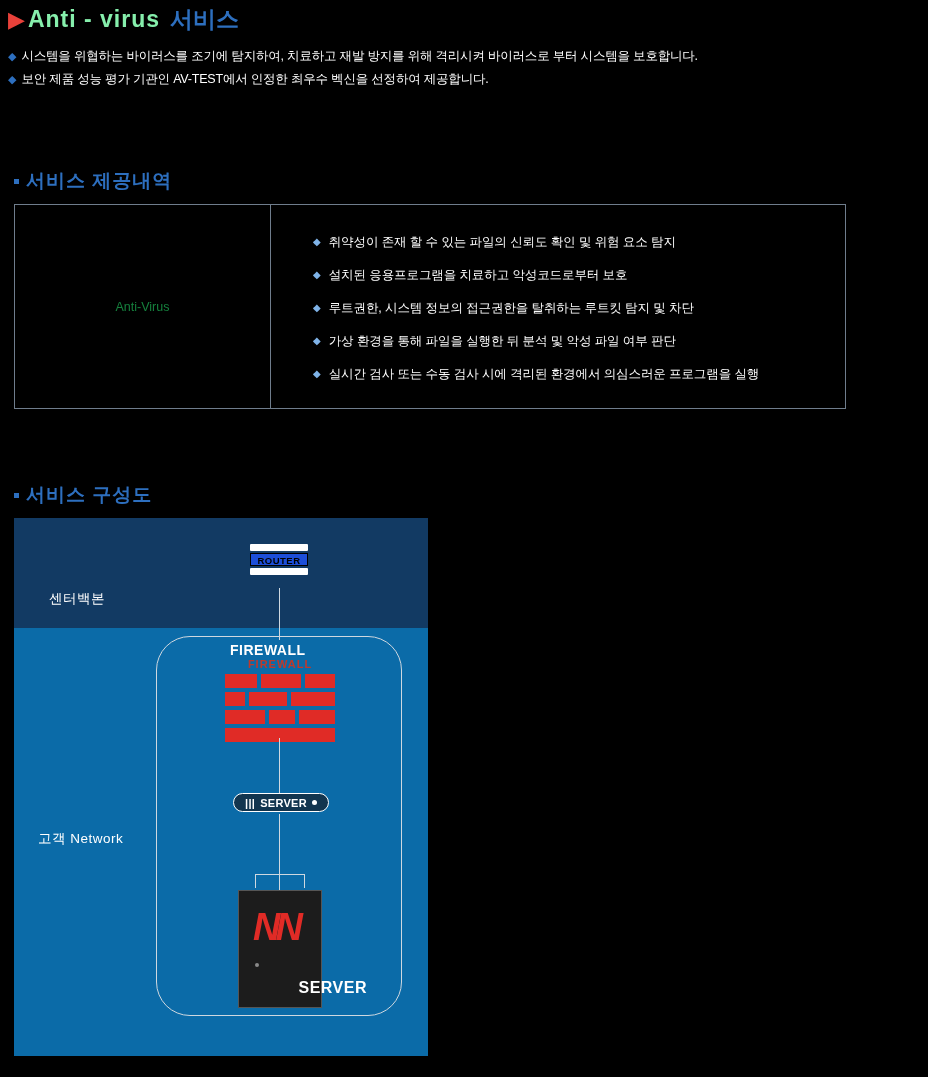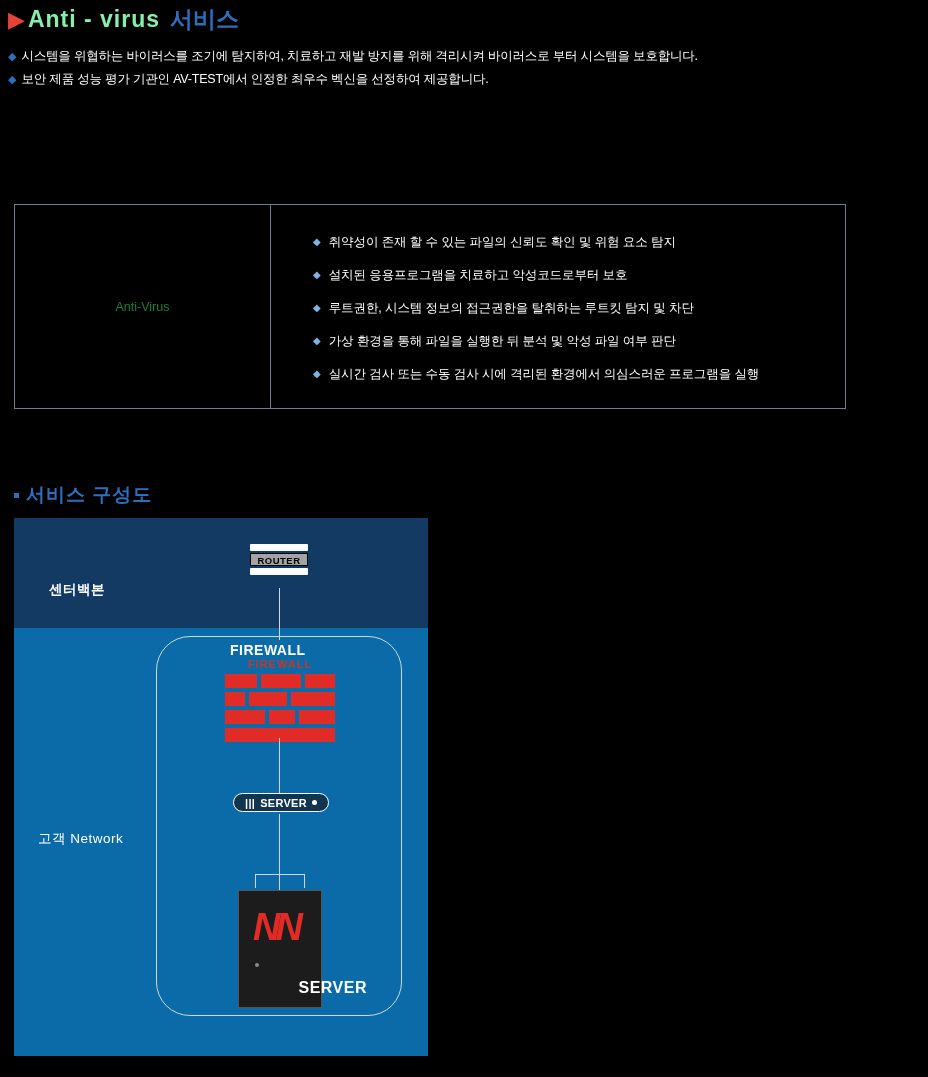--- a/index.html
+++ b/index.html
@@ -151,39 +151,39 @@
     left: 0; top: 0;
     width: 414px; height: 110px;
     background: #123a63;
   }
   .band-label {
     position: absolute;
     color: #ffffff;
     font-size: 13.5px;
     letter-spacing: 0.5px;
   }
-  #lbl-center { left: 35px; top: 63px; font-weight: bold; }
+  #lbl-center { left: 35px; top: 72px; }
   #lbl-network { left: 24px; top: 312px; }
 
   
   .router {
     position: absolute;
     left: 236px;
     top: 26px;
     width: 58px;
   }
   .router-bar {
     height: 7px;
     background: #ffffff;
     margin-bottom: 2px;
     border-radius: 1px;
   }
   .router-mid {
     height: 13px;
-    background: #a3a3a3;
+    background: #1d4ed8;
     color: #000000;
     font-size: 9.5px;
     font-weight: 700;
     text-align: center;
     line-height: 13px;
     letter-spacing: 0.5px;
     border: 1px solid #000;
     margin-bottom: 2px;
   }
 
@@ -341,20 +341,24 @@
     <div class="intro-line">
       <span class="intro-dot">◆</span>
       <span class="intro-text">시스템을 위협하는 바이러스를 조기에 탐지하여, 치료하고 재발 방지를 위해 격리시켜 바이러스로 부터 시스템을 보호합니다.</span>
     </div>
     <div class="intro-line">
       <span class="intro-dot">◆</span>
       <span class="intro-text">보안 제품 성능 평가 기관인 AV-TEST에서 인정한 최우수 벡신을 선정하여 제공합니다.</span>
     </div>
   </div>
 
+  <div class="section-head" id="sec-provide">
+    <span class="section-square"></span>
+    <span class="section-title">서비스 제공내역</span>
+  </div>
 
   <div class="svc-table">
     <div class="svc-left">Anti-Virus</div>
     <div class="svc-right">
       <div class="svc-item">
         <span class="svc-bullet">◆</span>
         <span class="svc-text">취약성이 존재 할 수 있는 파일의 신뢰도 확인 및 위험 요소 탐지</span>
       </div>
       <div class="svc-item">
         <span class="svc-bullet">◆</span>

